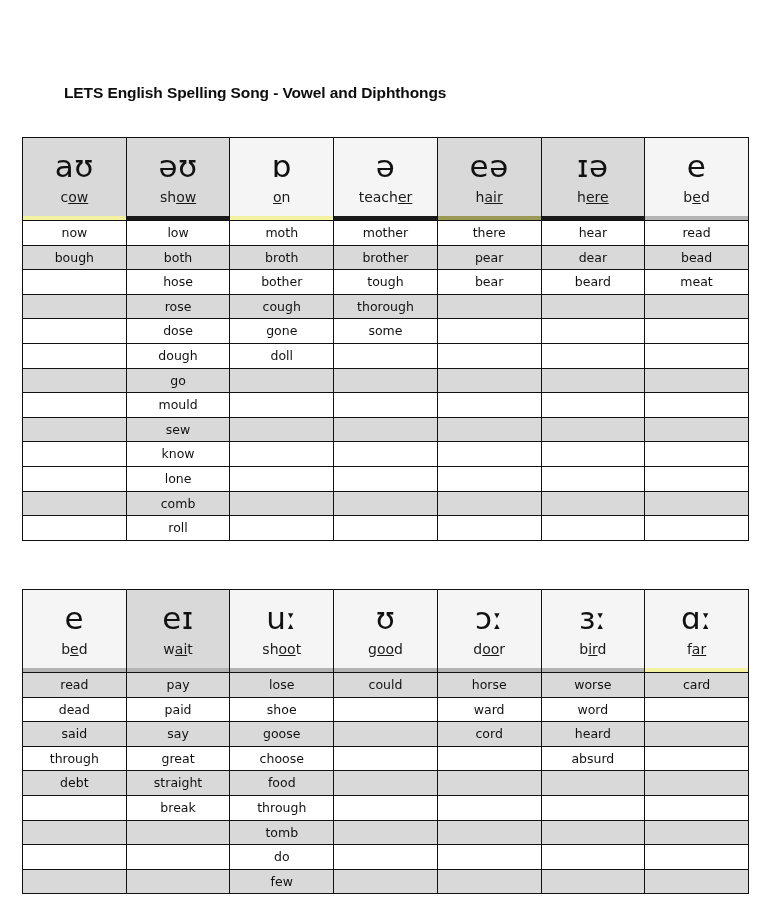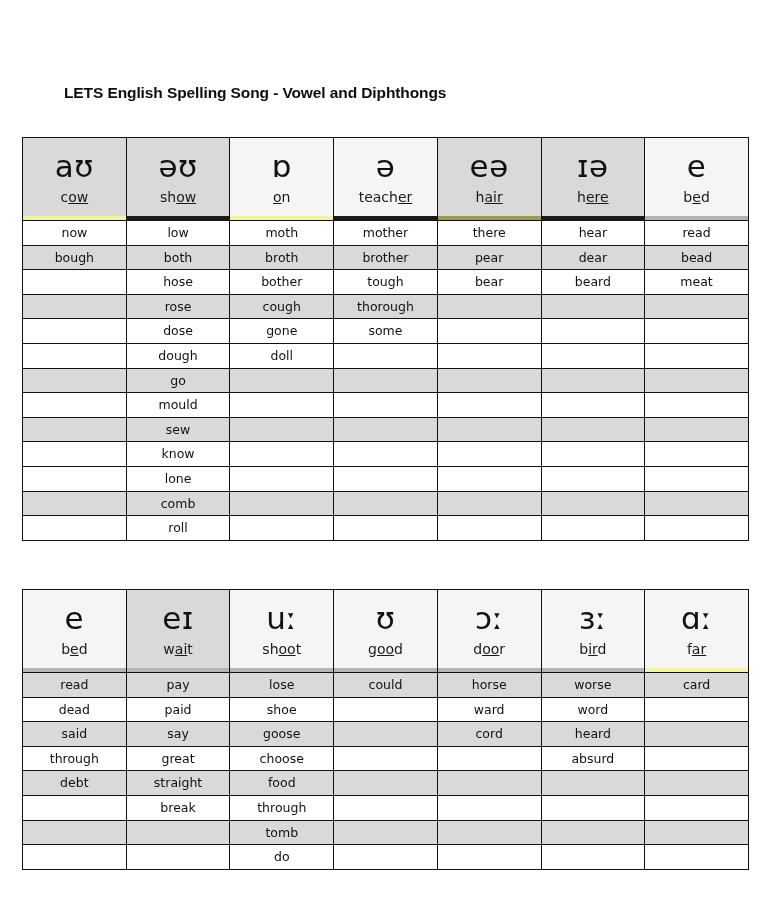--- a/index.html
+++ b/index.html
@@ -429,17 +429,26 @@
           </tr>
           <tr class="row-white">
             <td class="cell"></td>
             <td class="cell"></td>
             <td class="cell">do</td>
             <td class="cell"></td>
             <td class="cell"></td>
             <td class="cell"></td>
             <td class="cell"></td>
           </tr>
+          <tr class="row-grey">
+            <td class="cell"></td>
+            <td class="cell"></td>
+            <td class="cell">few</td>
+            <td class="cell"></td>
+            <td class="cell"></td>
+            <td class="cell"></td>
+            <td class="cell"></td>
+          </tr>
         </tbody>
       </table>
     </div>
 
 </div>
 
 </body></html>

